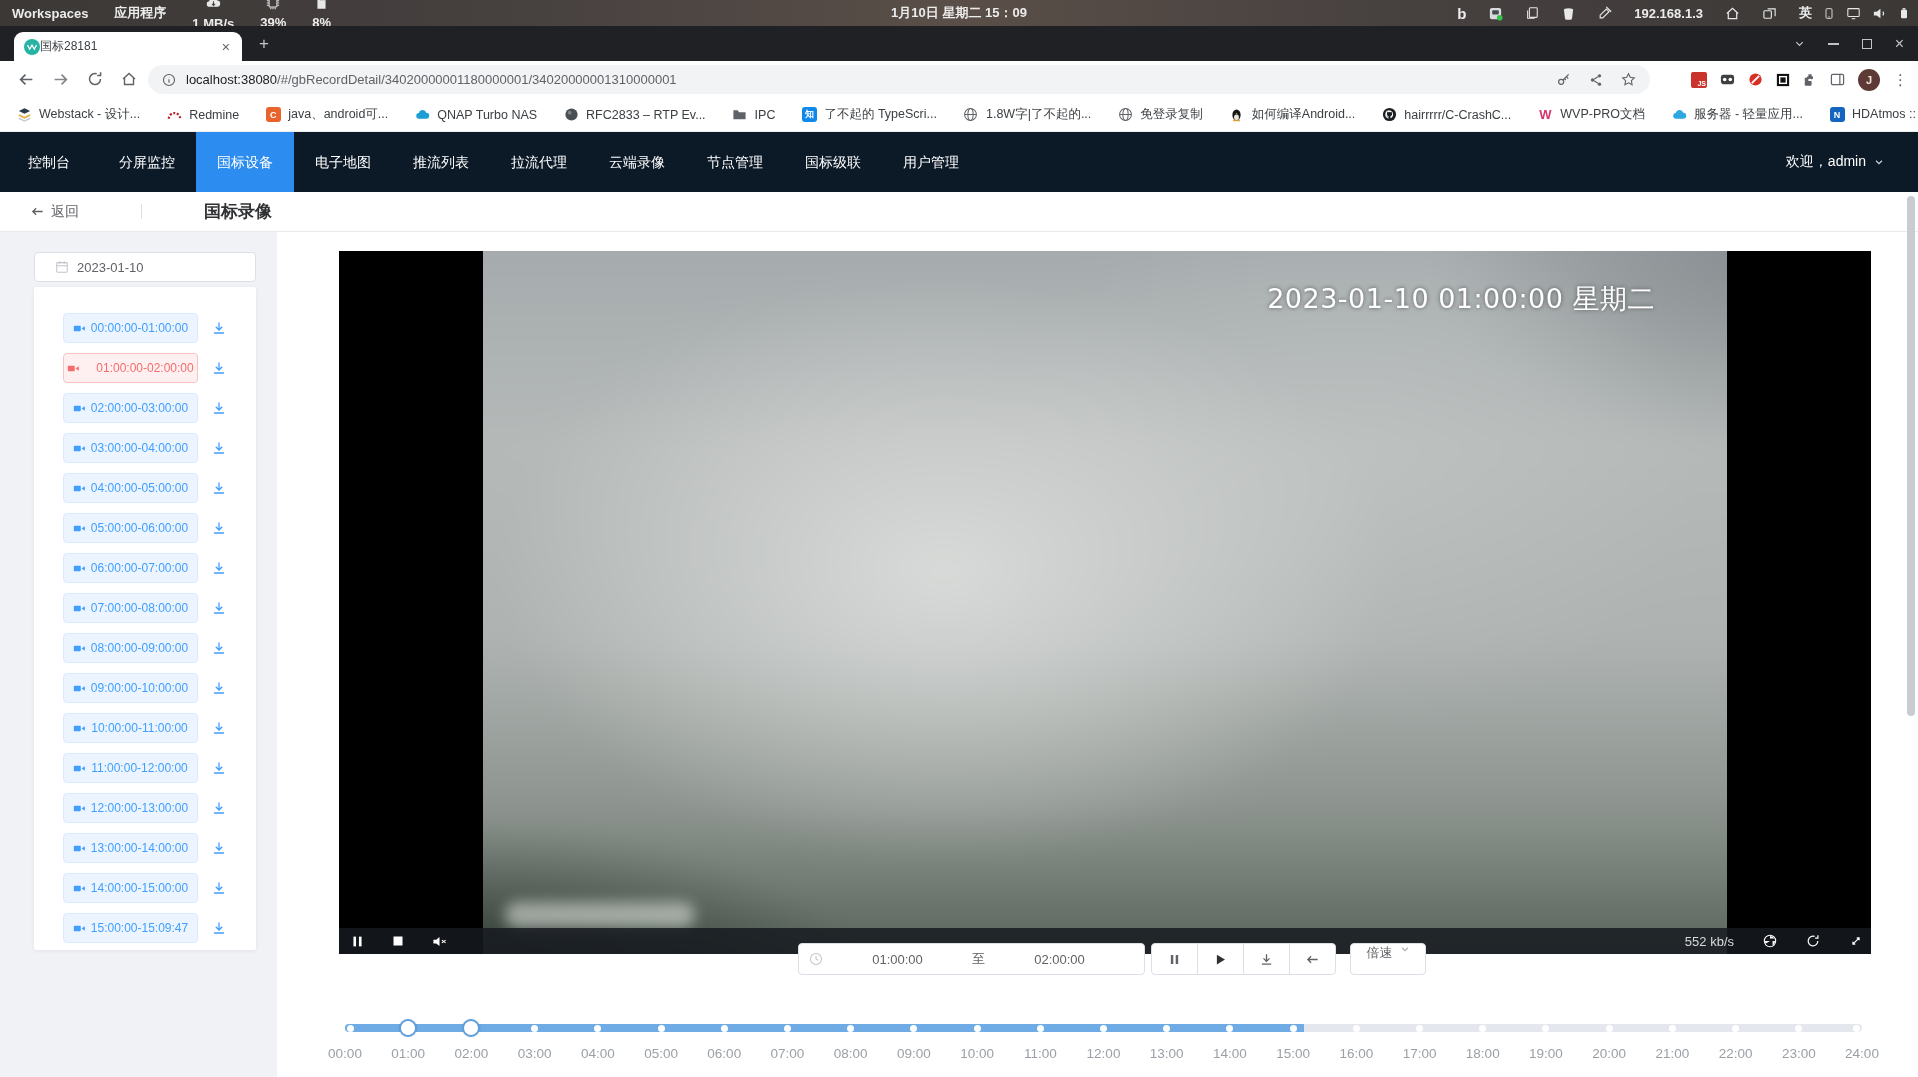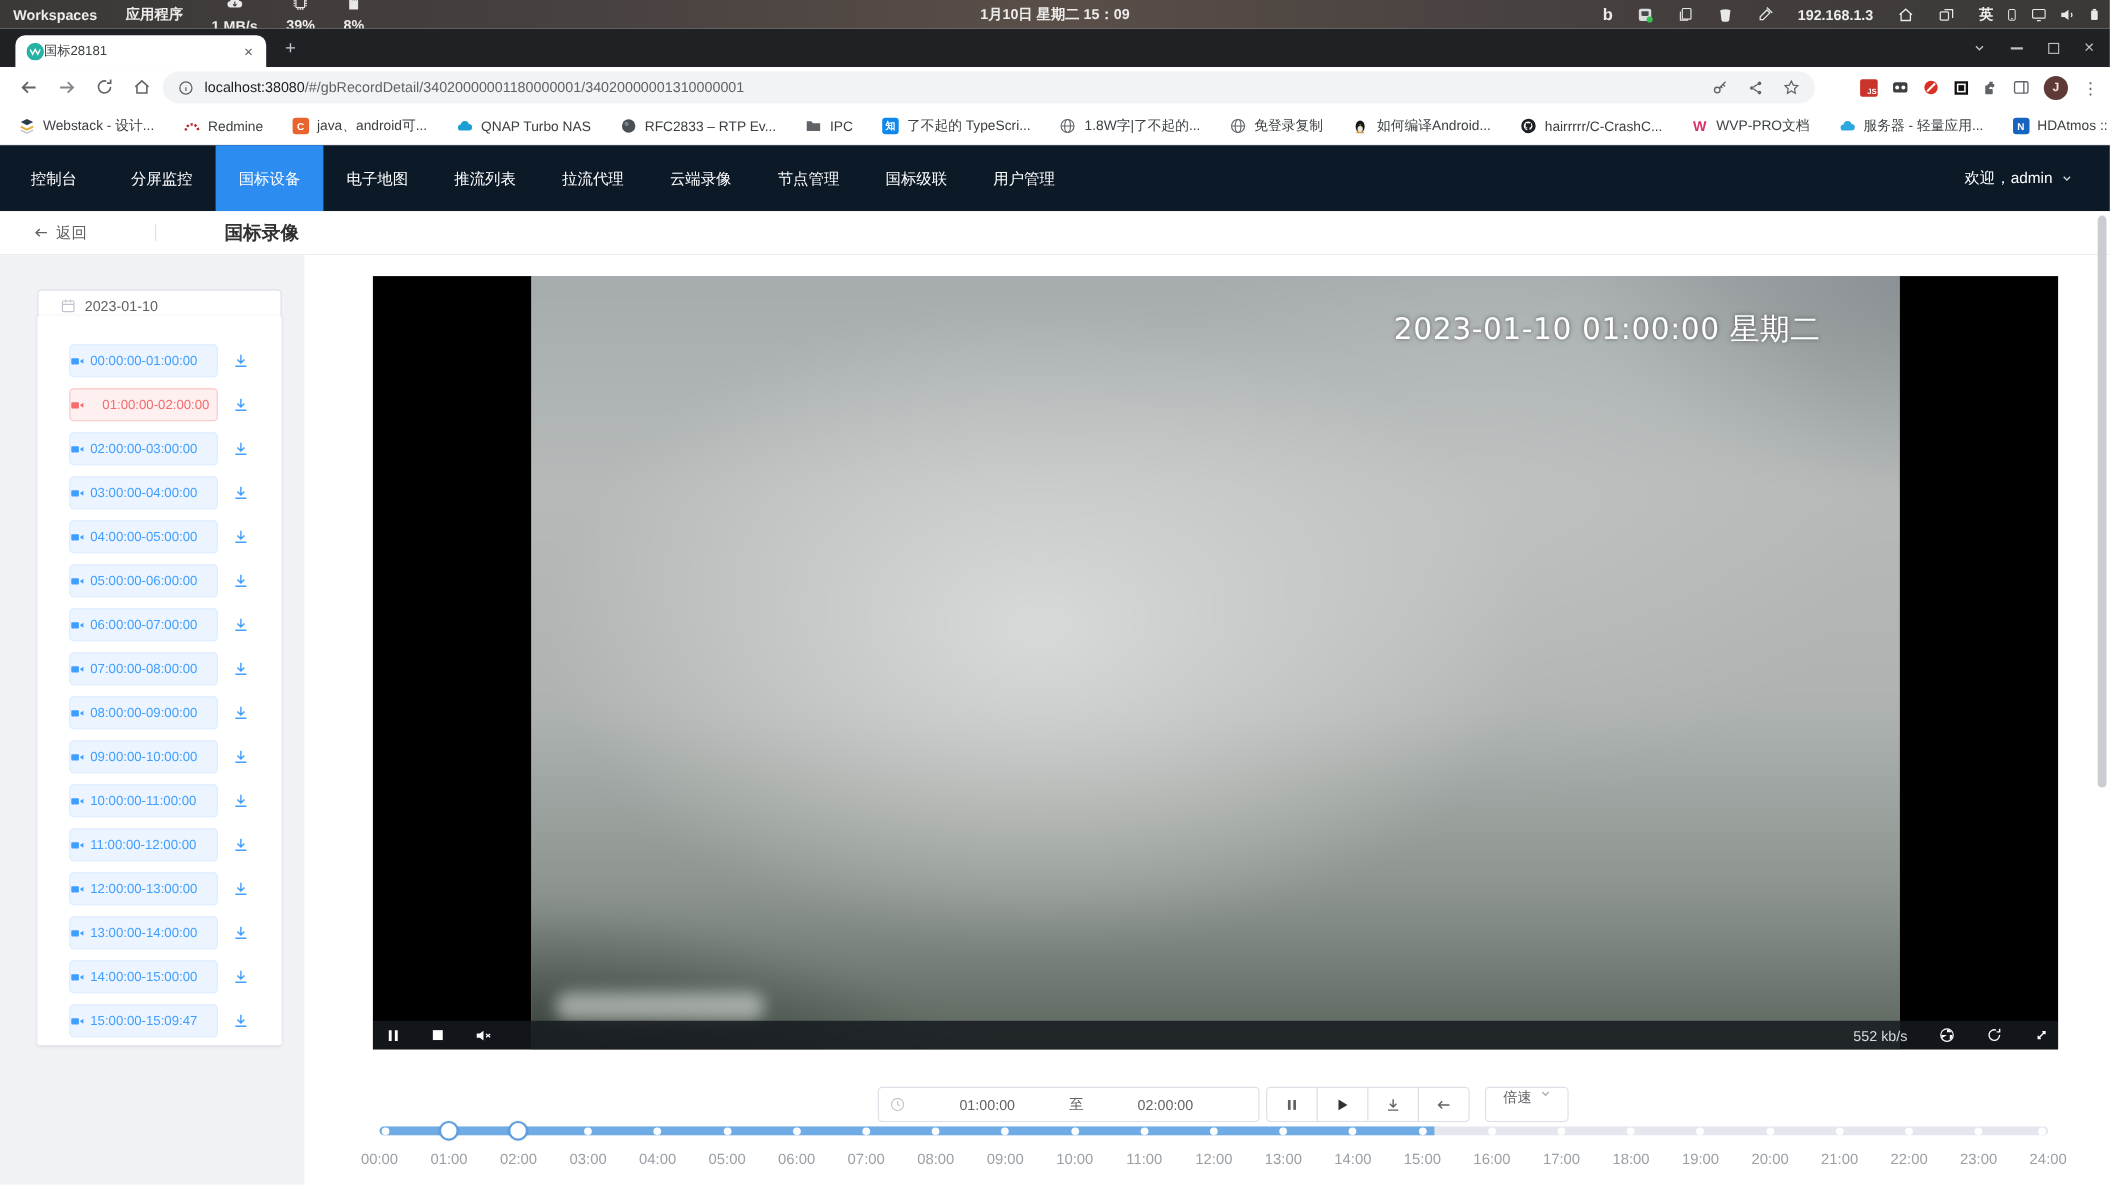--- a/index.html
+++ b/index.html
@@ -66,31 +66,31 @@
   .crumb { position:absolute; left:0; top:192px; width:1918px; height:40px; background:#fff;
     border-bottom:1px solid #e8eaee; box-shadow:0 1px 3px rgba(0,0,0,.04);
     display:flex; align-items:center; padding-left:30px;gap:46px; }
   .crumb-back { display:flex; align-items:center; gap:6px; color:#606266; font-size:14px; }
   .crumb-div { width:1px; height:15px; background:#dcdfe6; margin:0 16px; }
   .crumb-title { font-size:17px; font-weight:700; color:#303133; }
 
   
   .content { position:absolute; left:0; top:232px; width:1918px; height:845px; background:#fff; }
   .sidecol { position:absolute; left:0; top:0; width:277px; height:845px; background:#f0f2f5; }
-  .date-input { position:absolute; left:34px; top:31px; width:222px; height:30px; background:#fff;
+  .date-input { position:absolute; left:34px; top:20px; width:222px; height:30px; background:#fff;
     border:1px solid #dcdfe6; border-radius:4px; display:flex; align-items:center; padding:0 20px;
     color:#606266; font-size:13px; gap:8px; }
   .date-input .cal { color:#c0c4cc; }
   .panel { position:absolute; left:34px; top:55px; width:222px; height:663px; background:#fff;
     border-radius:2px; box-shadow:0 1px 4px rgba(0,0,0,.07); }
   .seglist { padding-top:26px; display:flex; flex-direction:column; gap:10px; }
   .seg-row { height:30px; display:flex; align-items:center; }
   .seg-pill { margin-left:29px; width:135px; height:30px; border-radius:4px; border:1px solid #d9ecff;
     background:#ecf5ff; color:#409eff; font-size:12px; display:flex; align-items:center;
-    justify-content:flex-start; gap:5px; font-family:inherit; cursor:pointer; }
+    justify-content:center; gap:5px; font-family:inherit; cursor:pointer; }
   .seg-pill.red { background:#fef0f0; border-color:#fbc4c4; color:#f56c6c;gap:16px; }
   .seg-dl { margin-left:13px; color:#409eff; cursor:pointer; }
 
   .main { position:absolute; left:277px; top:0; width:1641px; height:845px; background:#fff; }
 
   
   .player { position:absolute; left:62px; top:19px; width:1532px; height:703px; background:#000; overflow:hidden; }
   .vid-content { position:absolute; left:144px; top:0; width:1244px; height:703px; overflow:hidden; background:#9aa09f; }
   .vid-blur { position:absolute; inset:-45px; filter:blur(12px);
     background:
@@ -104,21 +104,21 @@
   .osd-time { position:absolute; top:30px; right:216px; color:#fff; font-size:27px;
     font-family:"DejaVu Sans",sans-serif; letter-spacing:.5px; text-shadow:0 0 4px rgba(0,0,0,.5); }
   .osd-bar { position:absolute; left:0; right:0; bottom:0; height:26px; background:rgba(21,25,31,.84);
     display:flex; align-items:center; color:#fff; padding:0 8px 0 12px; }
   .osd-left { display:flex; align-items:center; gap:28px; }
   .osd-right { margin-left:auto; display:flex; align-items:center; gap:29px; }
   .osd-bitrate { font-size:13px; color:#d8dadd; }
   .osd-btn { cursor:pointer; display:flex; }
 
   
-  .ctrl-row { position:absolute; left:521px; top:756px; height:32px; display:flex; align-items:center; }
+  .ctrl-row { position:absolute; left:521px; top:711px; height:32px; display:flex; align-items:center; }
   .timebox { width:347px; height:32px; border:1px solid #dcdfe6; border-radius:4px; background:#fff;
     display:flex; align-items:center; padding:0 10px; color:#606266; font-size:13px; }
   .timebox .clk { color:#c0c4cc; }
   .timebox .t { flex:1; text-align:center; }
   .timebox .zhi { color:#606266; }
   .btn-group { display:flex; margin-left:6px; }
   .cbtn { width:47px; height:32px; background:#fff; border:1px solid #dcdfe6; margin-left:-1px;
     display:flex; align-items:center; justify-content:center; color:#5f6266; cursor:pointer; }
   .btn-group .cbtn:first-child { border-radius:4px 0 0 4px; margin-left:0; }
   .btn-group .cbtn:last-child { border-radius:0 4px 4px 0; }

